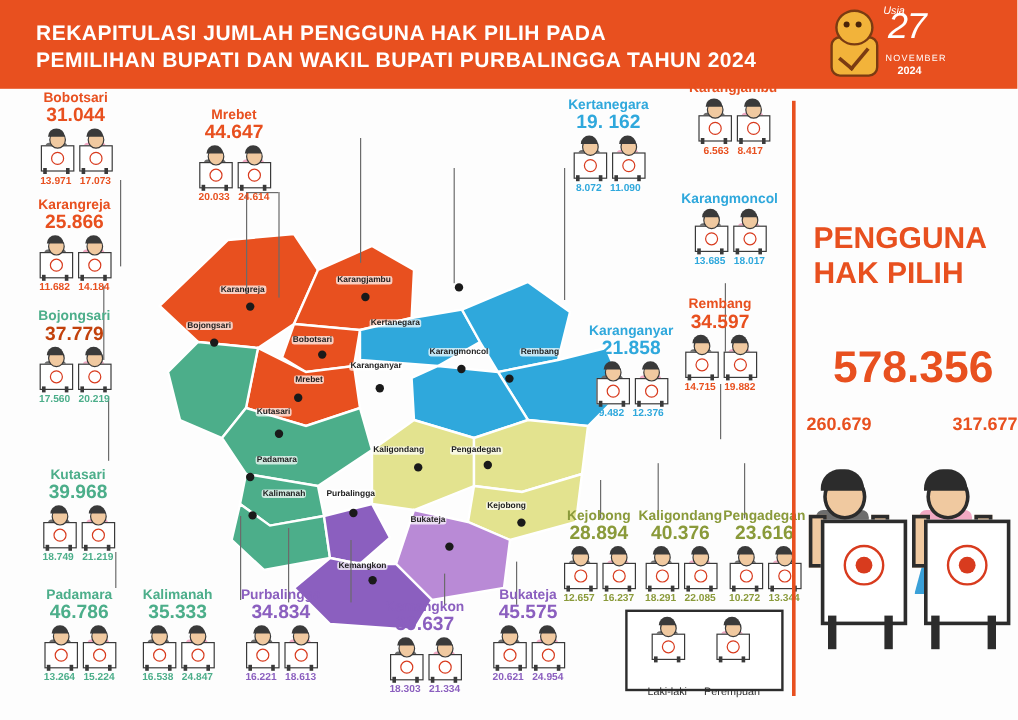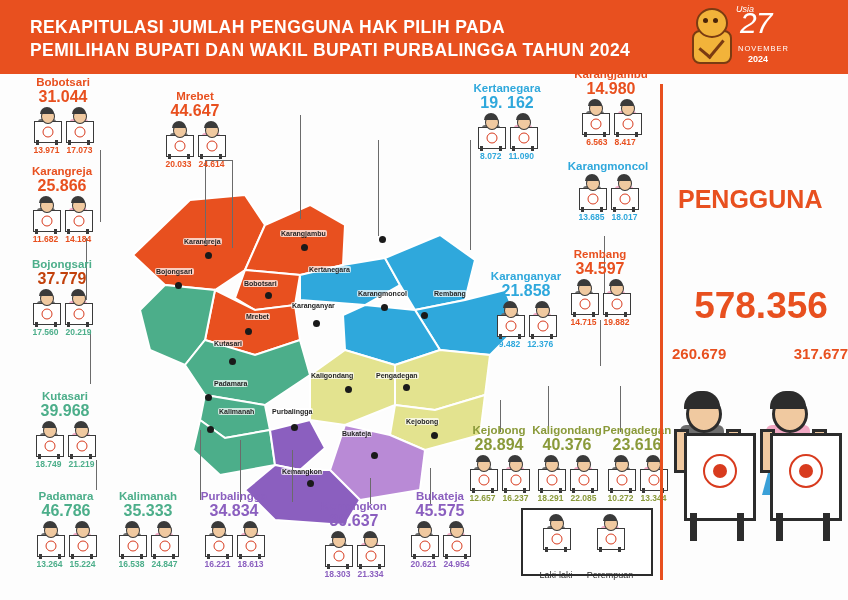--- a/index.html
+++ b/index.html
@@ -383,21 +383,20 @@
         </span>
   </div>
   <div class="s-nums" style="color:#2fa8dc">
     <span>8.072</span>
     <span>11.090</span>
   </div>
 </div>
 
 <div class="stat" style="left:552px;top:68px;width:118px;">
   <div class="s-name" style="color:#e8501f">Karangjambu</div>
-  <div class="s-total" style="color:#e8501f">14.980</div>
   <div class="s-figs">
     <span class="fig male">
           <span class="f-body"></span>
           <span class="f-box"></span>
           <span class="f-legs">
             <i></i>
             <i></i>
           </span>
           <span class="f-head"></span>
           <span class="f-hair"></span>
@@ -880,20 +879,21 @@
             <i></i>
             <i></i>
           </span><span class="f-head"></span><span class="f-hair"></span></span>
     <div class="lg-label">Perempuan</div>
   </div>
 </div>
 
 <div class="vdivider"></div>
 <div class="rp-title">
   <div>PENGGUNA</div>
+  <div>HAK PILIH</div>
 </div>
 <div class="rp-total">578.356</div>
 <div class="rp-split">
   <span>260.679</span>
   <span>317.677</span>
 </div>
 
 <div class="bigp bp-male" style="width:72px;height:150px;">
   <div class="bp-body"></div>
   <div class="bp-arm" style="left:-10px;"></div>

